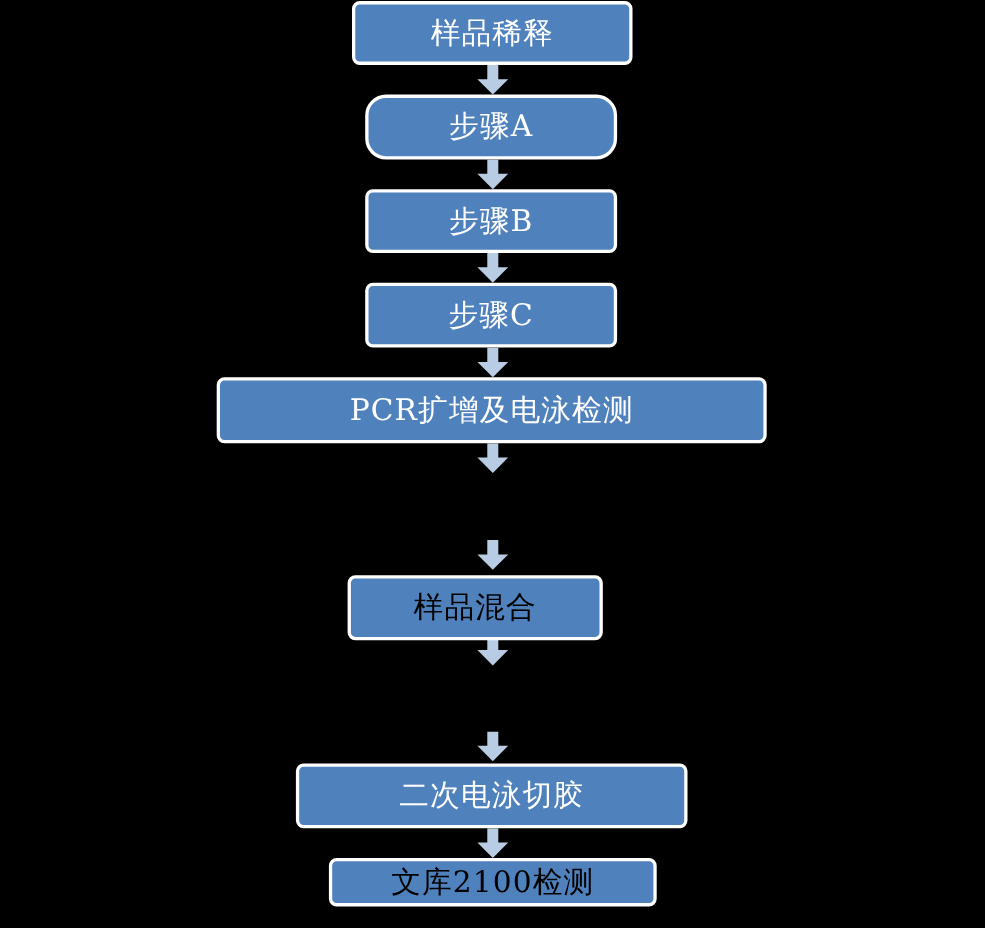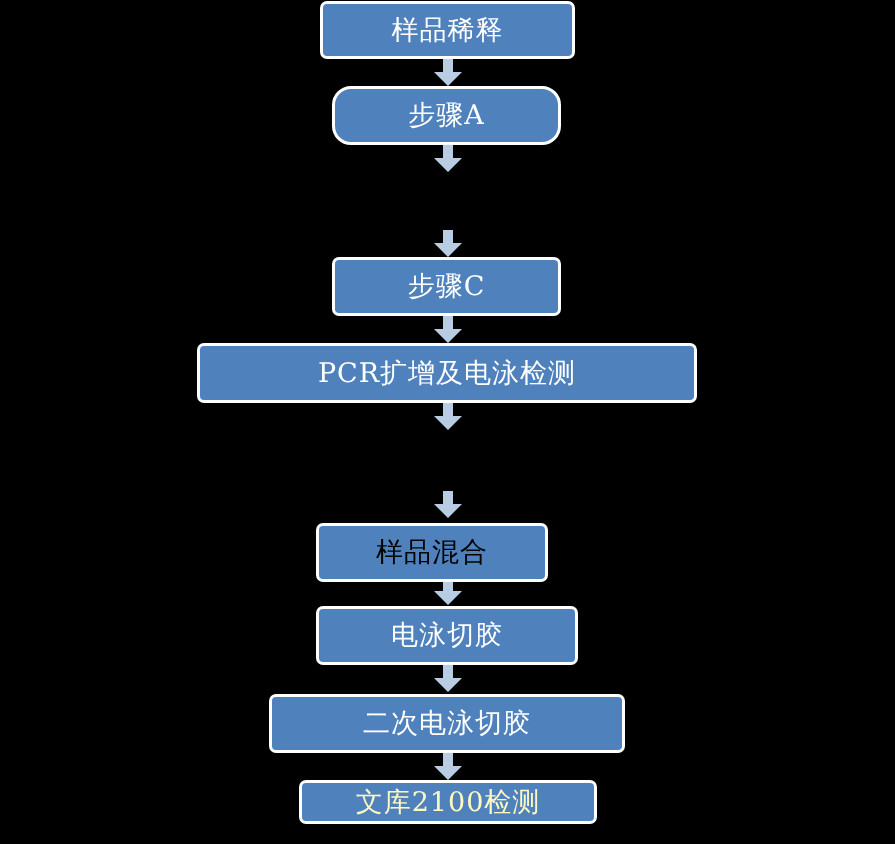--- a/index.html
+++ b/index.html
@@ -103,31 +103,31 @@
       <svg viewBox="0 0 30 28" xmlns="http://www.w3.org/2000/svg">
         <polygon points="10,0 20,0 20,13 29,13 15,27 1,13 10,13" fill="#B8CCE4"></polygon>
       </svg>
     </div>
     <div class="node" style="left: 320px; top: 1px; width: 255px; height: 58px; background: rgb(79, 129, 189); border-color: rgb(255, 255, 255); color: rgb(255, 255, 255);">
       <span class="node-label">样品稀释</span>
     </div>
     <div class="node" style="left: 332px; top: 86px; width: 229px; height: 59px; background: rgb(79, 129, 189); border-color: rgb(255, 255, 255); color: rgb(255, 255, 255); border-radius: 19px;">
       <span class="node-label">步骤A</span>
     </div>
+    <div class="node" style="left: 332px; top: 172px; width: 229px; height: 58px; background: rgb(79, 129, 189); border-color: rgb(255, 255, 255); color: rgb(255, 255, 255);">
+      <span class="node-label">步骤B</span>
+    </div>
     <div class="node" style="left: 332px; top: 257px; width: 229px; height: 59px; background: rgb(79, 129, 189); border-color: rgb(255, 255, 255); color: rgb(255, 255, 255);">
       <span class="node-label">步骤C</span>
     </div>
     <div class="node" style="left: 197px; top: 343px; width: 500px; height: 60px; background: rgb(79, 129, 189); border-color: rgb(255, 255, 255); color: rgb(255, 255, 255);">
       <span class="node-label">PCR扩增及电泳检测</span>
     </div>
     <div class="node" style="left: 316px; top: 523px; width: 232px; height: 59px; background: rgb(79, 129, 189); border-color: rgb(255, 255, 255); color: #000000;">
       <span class="node-label">样品混合</span>
     </div>
-    <div class="node" style="left: 316px; top: 606px; width: 262px; height: 59px; background: rgb(79, 129, 189); border-color: rgb(255, 255, 255); color: rgb(255, 255, 255);">
-      <span class="node-label">电泳切胶</span>
-    </div>
     <div class="node" style="left: 269px; top: 694px; width: 356px; height: 59px; background: rgb(79, 129, 189); border-color: rgb(255, 255, 255); color: rgb(255, 255, 255);">
       <span class="node-label">二次电泳切胶</span>
     </div>
-    <div class="node" style="left: 299px; top: 780px; width: 298px; height: 44px; background: rgb(79, 129, 189); border-color: rgb(255, 255, 255); color: #fef9c3; justify-content: center;">
+    <div class="node" style="left: 299px; top: 780px; width: 298px; height: 44px; background: rgb(79, 129, 189); border-color: rgb(255, 255, 255); color: #000000; justify-content: center;">
       <span class="node-label">文库2100检测</span>
     </div>
   </div>
 
 </body></html>

